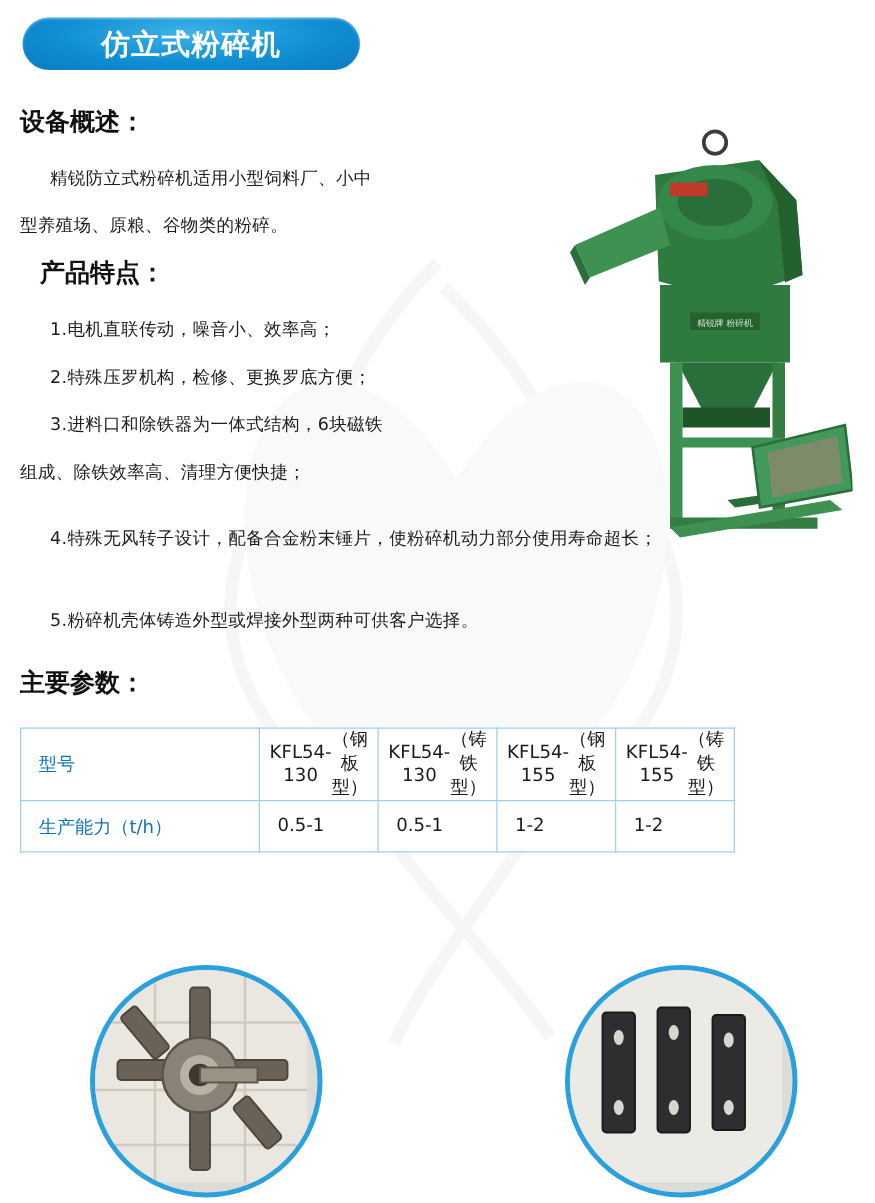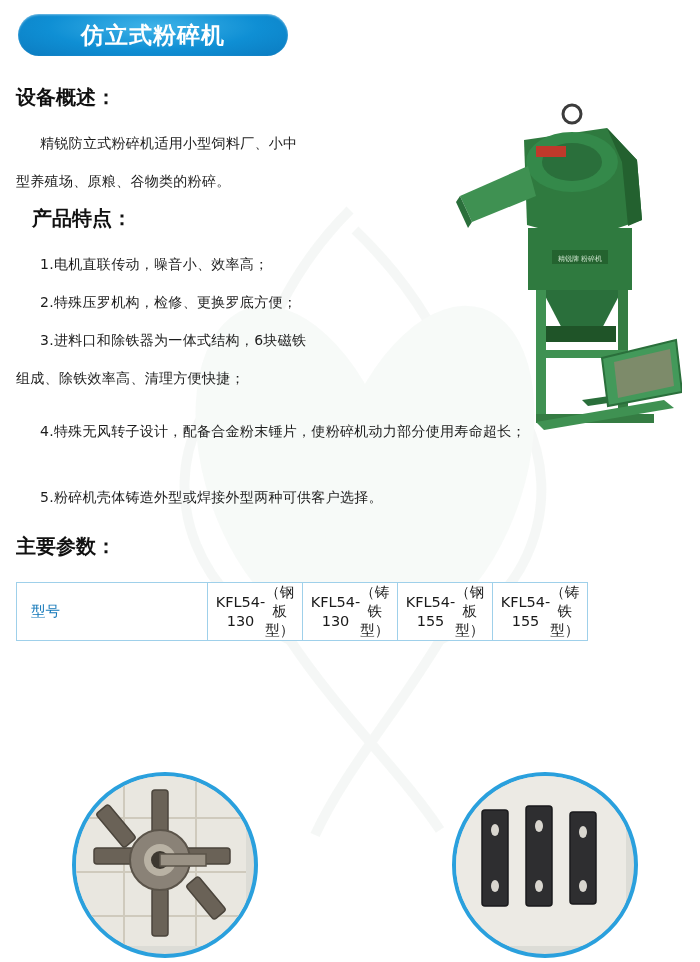--- a/index.html
+++ b/index.html
@@ -253,20 +253,27 @@
                 <span>（钢板型）</span>
               </div>
             </td>
             <td>
               <div class="cellstack">
                 <span>KFL54-155</span>
                 <span>（铸铁型）</span>
               </div>
             </td>
           </tr>
+          <tr>
+            <td class="label">生产能力（t/h）</td>
+            <td>0.5-1</td>
+            <td>0.5-1</td>
+            <td>1-2</td>
+            <td>1-2</td>
+          </tr>
         </tbody>
       </table>
     </div>
 
     <div class="photos">
 
       <div class="photo" id="photo-rotor">
         <svg width="170" height="170" viewBox="0 0 170 170">
           <rect width="170" height="170" fill="#e9e7e0"></rect>
           <g stroke="#cfcabd" stroke-width="2">

